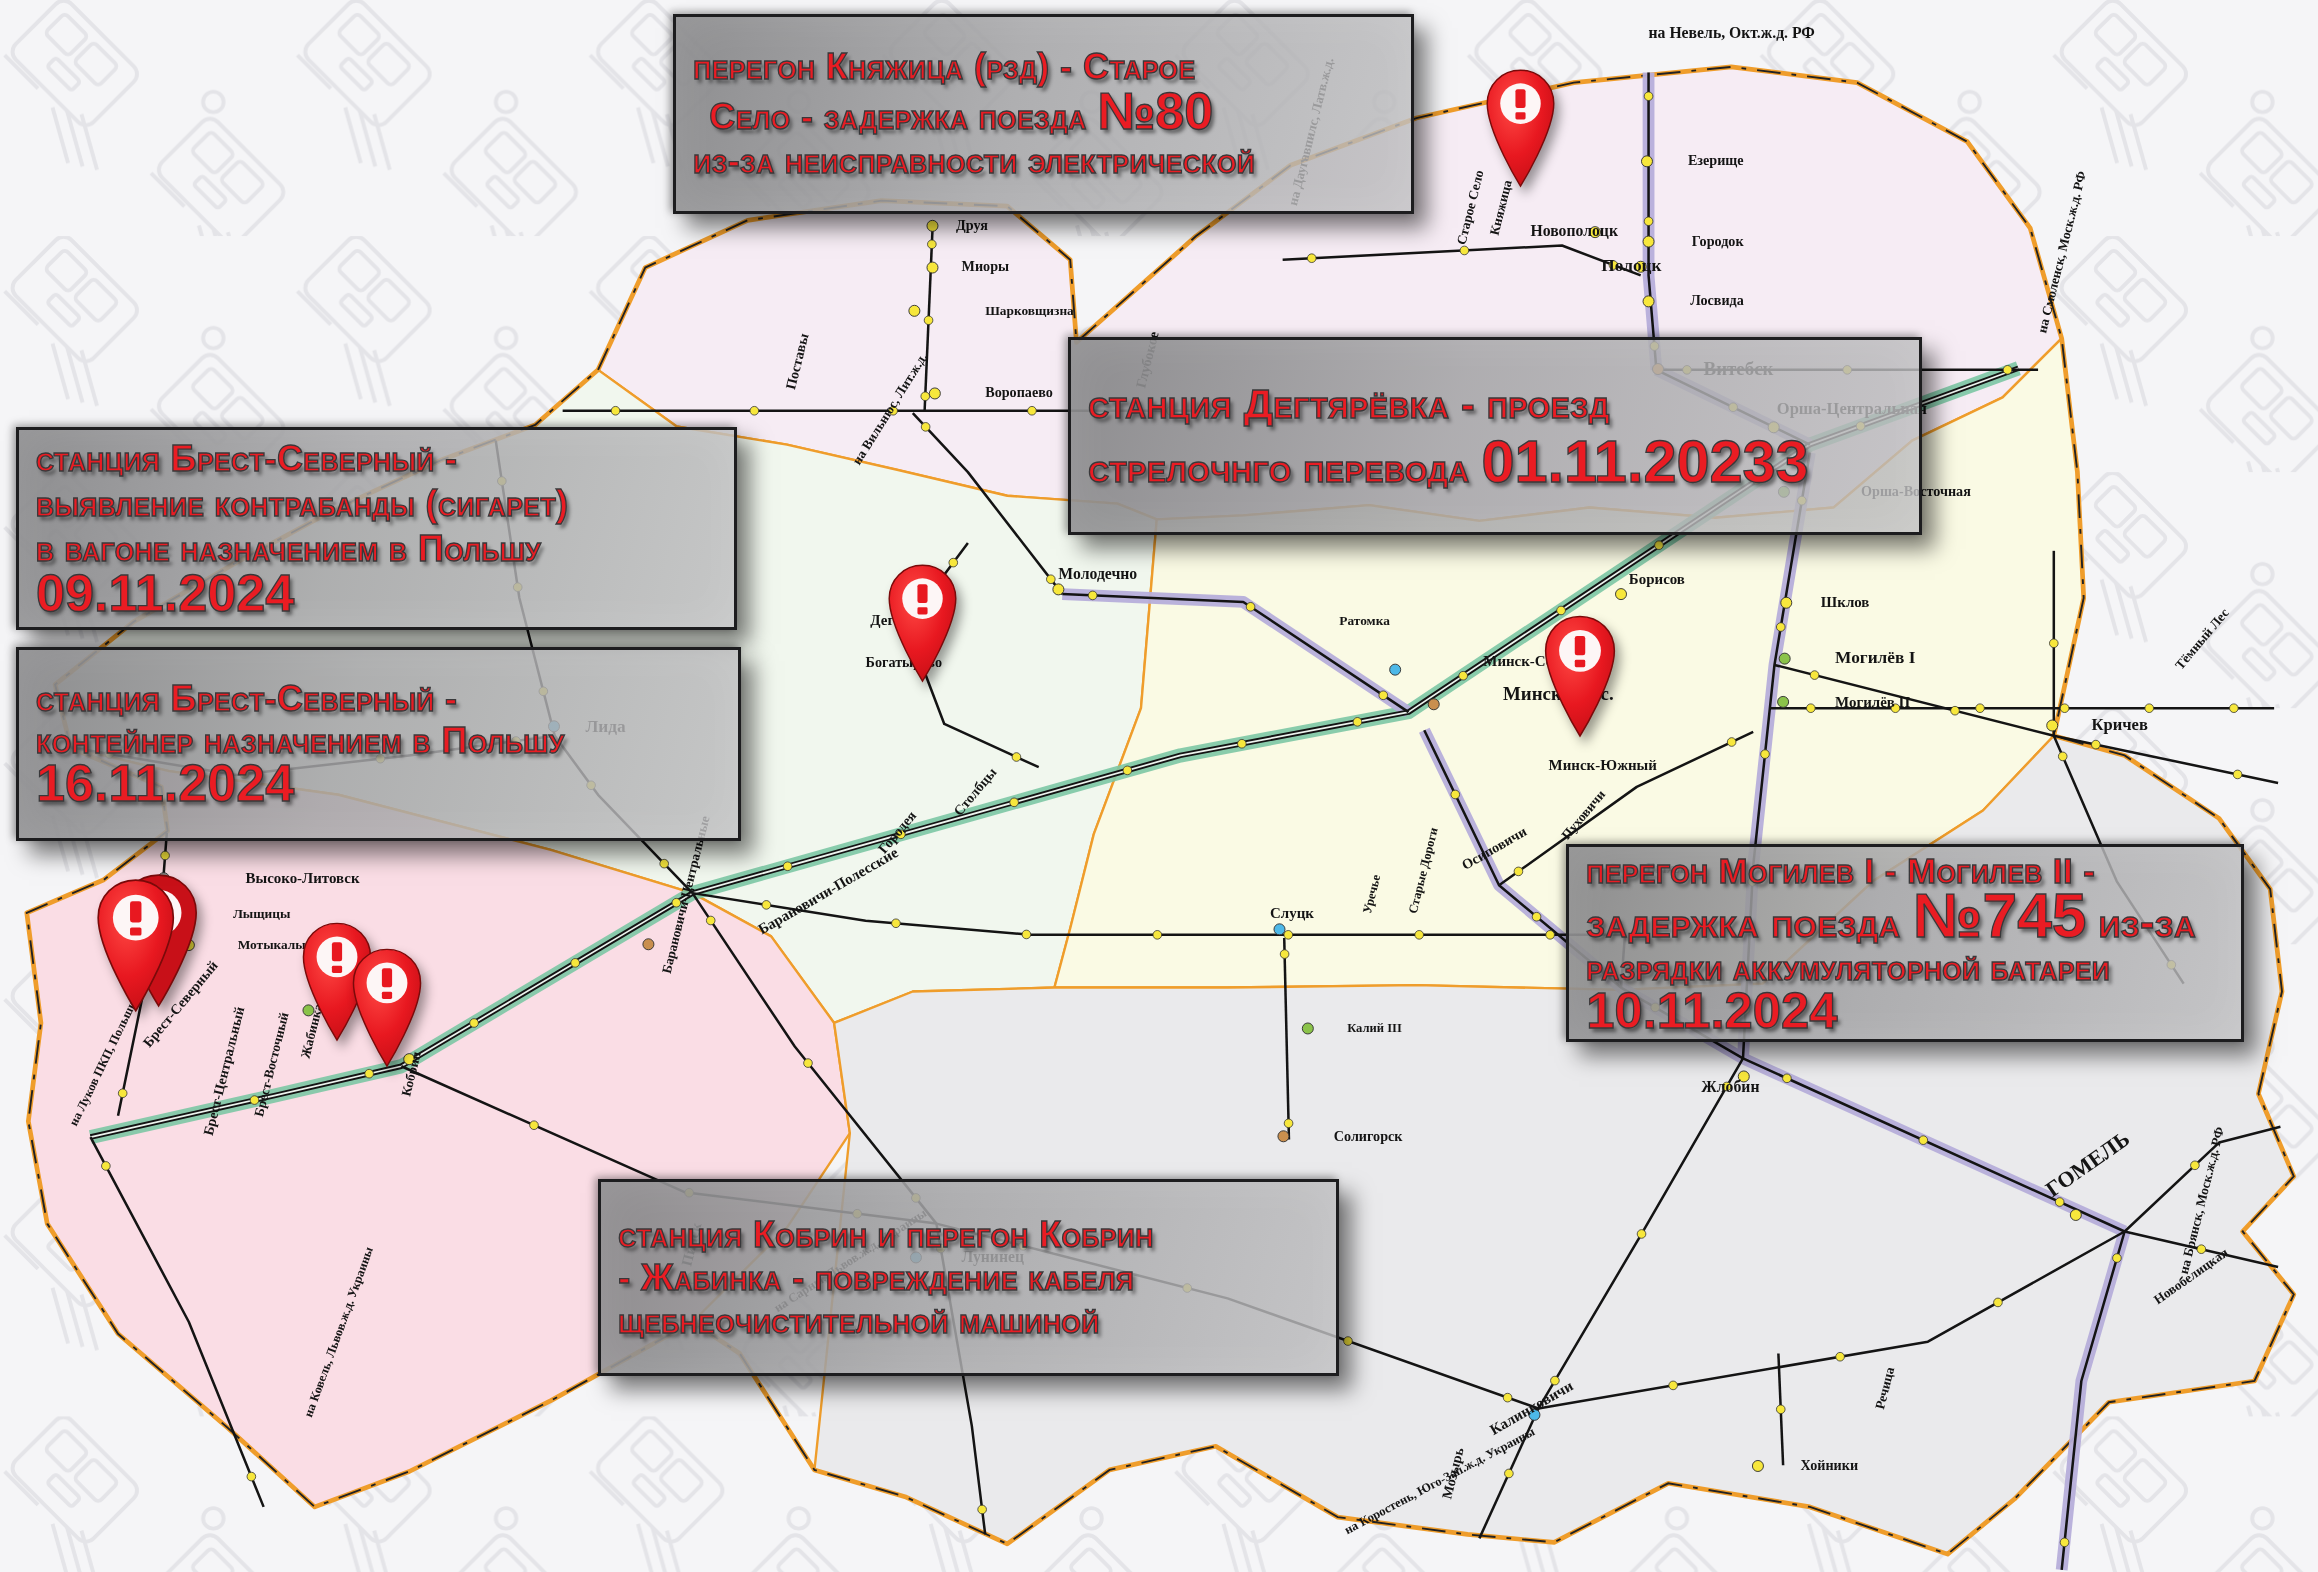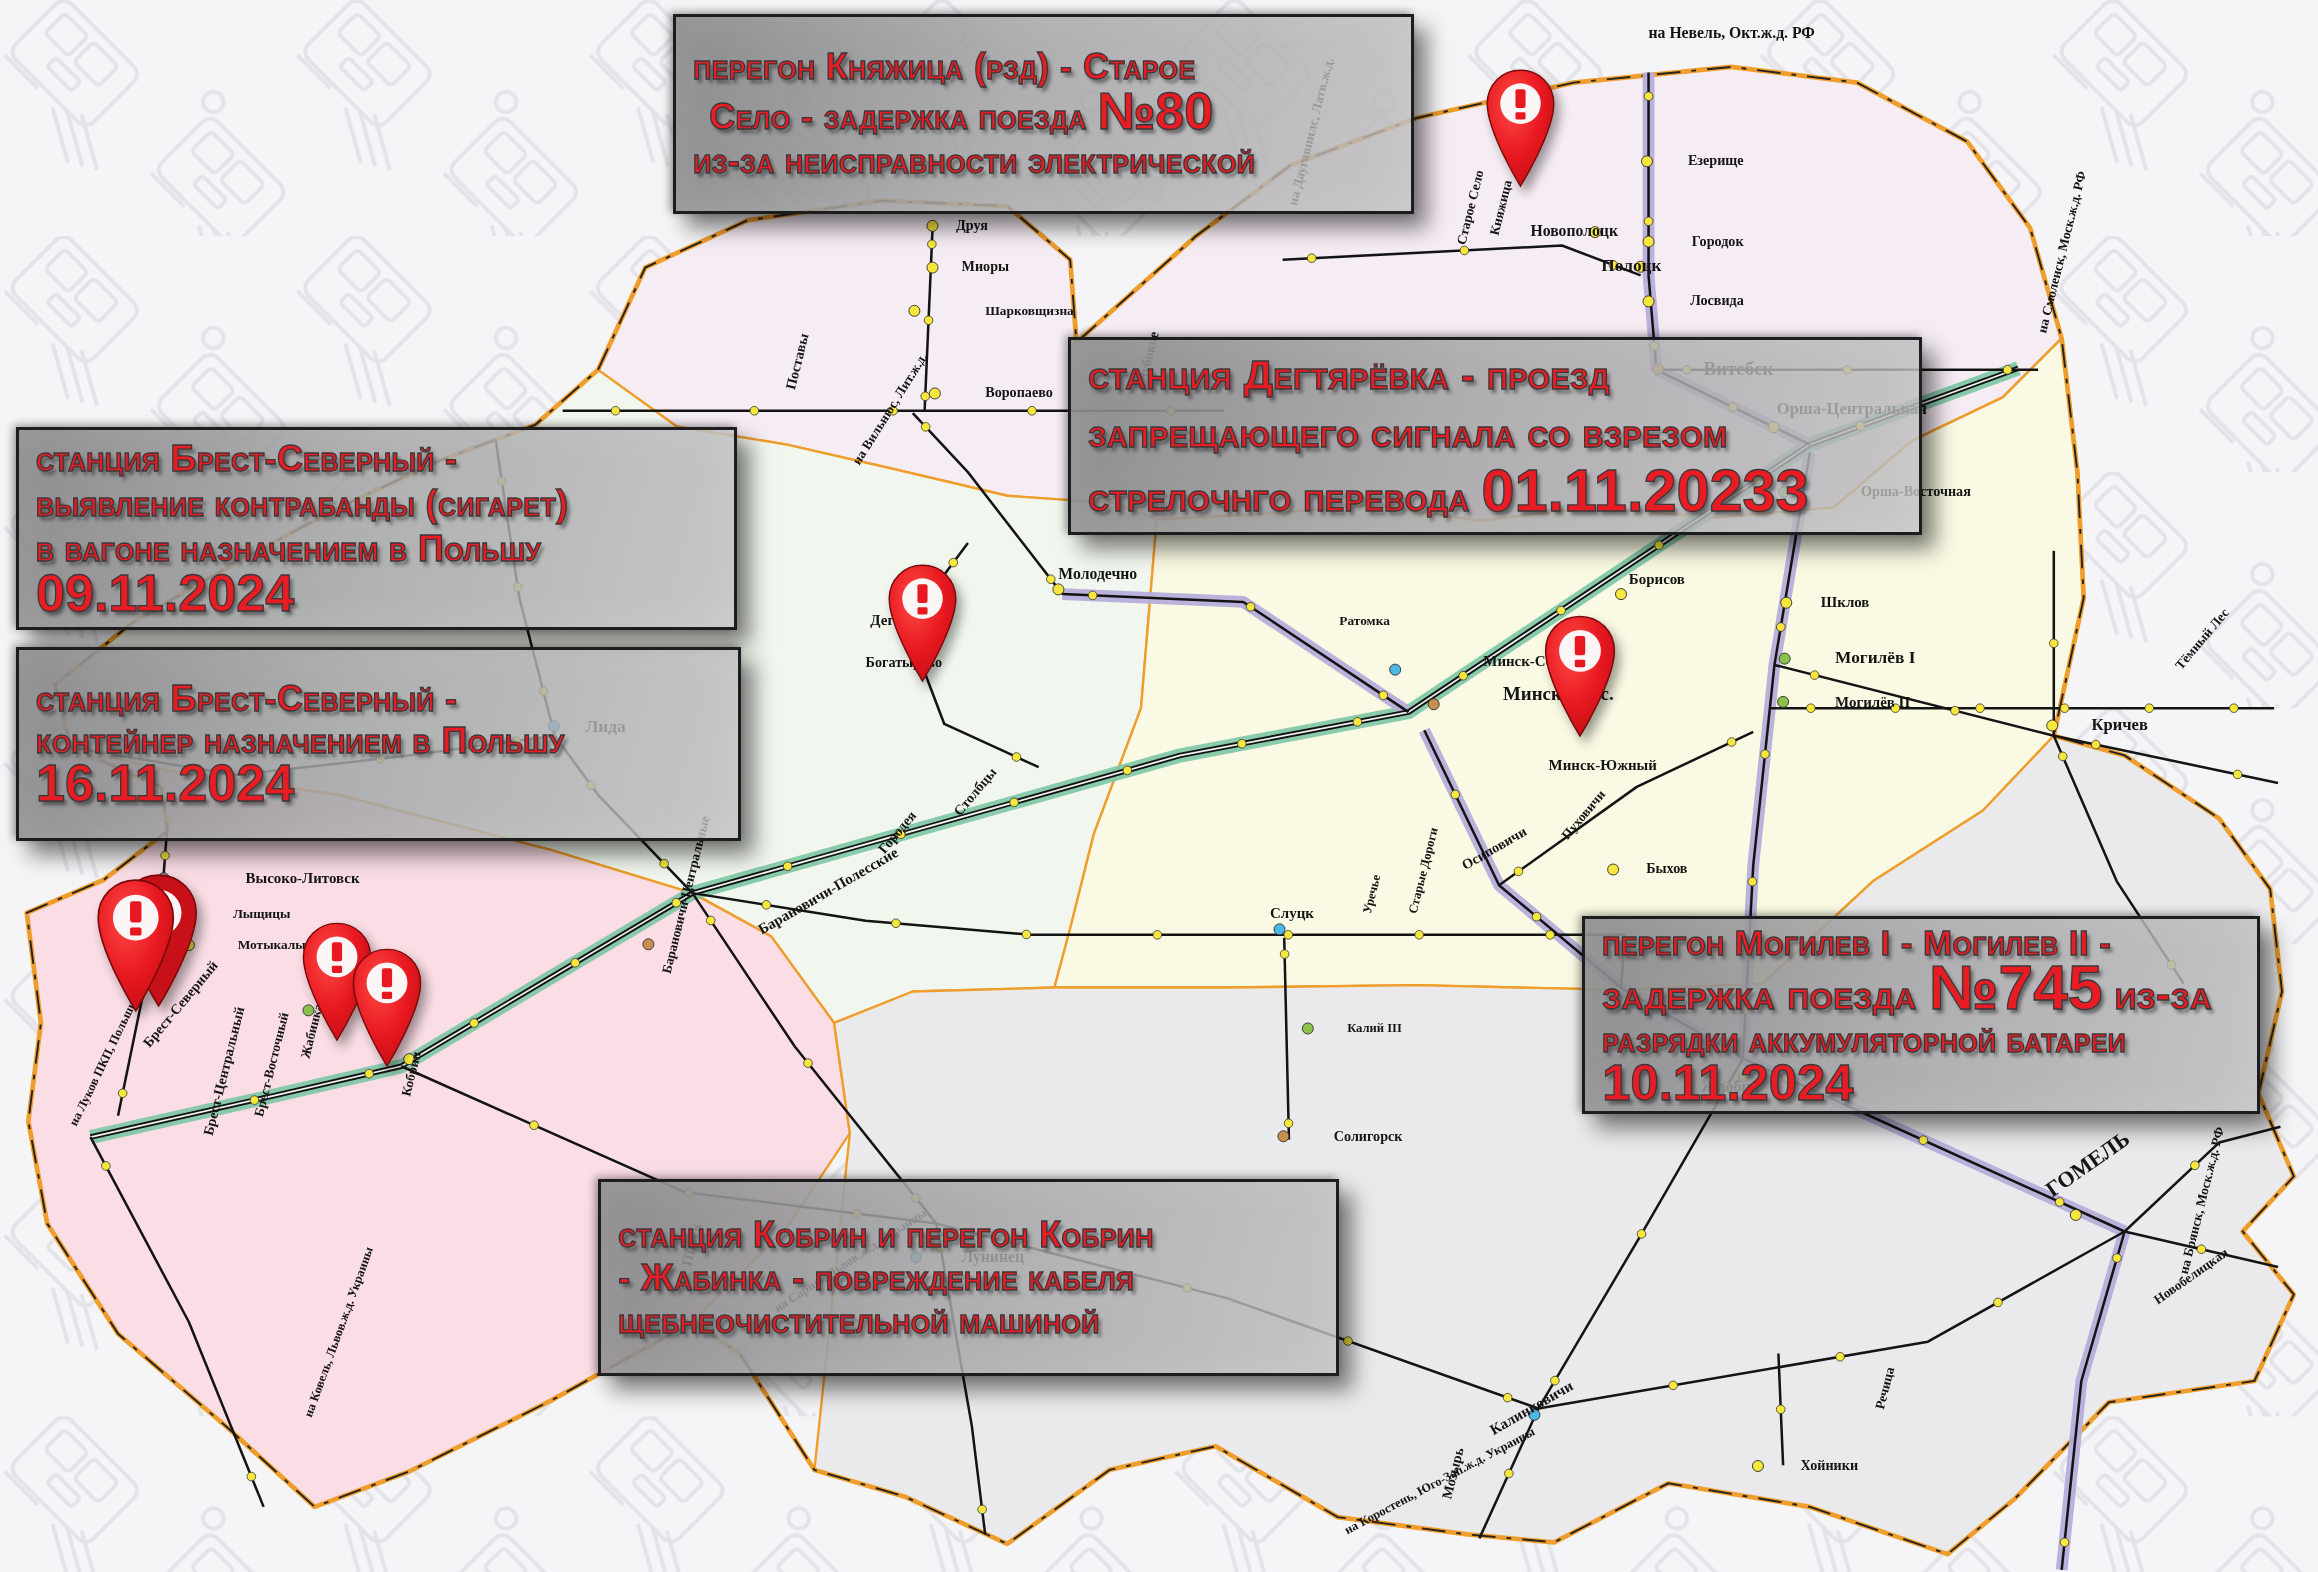--- a/index.html
+++ b/index.html
@@ -406,25 +406,24 @@
   <div class="callout" id="co-brest-container" style="left: 15.7px; top: 647px; width: 725px; height: 194px;">
       <div class="co-lines">
         <div class="co-line" style="font-size: 36px; line-height: 42px;"><span>станция Брест-Северный -</span></div>
         <div class="co-line" style="font-size: 36px; line-height: 42px;"><span>контейнер назначением в Польшу</span></div>
         <div class="co-line" style="font-size: 36px; line-height: 42px;"><span class="seg-big">16.11.2024</span></div>
       </div>
     </div>
   <div class="callout" id="co-degtyaryovka" style="left: 1068px; top: 337px; width: 854px; height: 198px;">
       <div class="co-lines">
         <div class="co-line" style="font-size: 41px; line-height: 58px;"><span>станция Дегтярёвка - проезд</span></div>
-        <div class="co-line" style="font-size: 41px; line-height: 58px;"><span>запрещающего сигнала со взрезом</span></div>
         <div class="co-line" style="font-size: 41px; line-height: 58px;"><span>стрелочнго перевода </span><span class="seg-big">01.11.20233</span></div>
       </div>
     </div>
-  <div class="callout" id="co-mogilev" style="left: 1566px; top: 916px; width: 678px; height: 198px; margin-left: 16px;">
+  <div class="callout" id="co-mogilev" style="left: 1566px; top: 844px; width: 678px; height: 198px;">
       <div class="co-lines">
         <div class="co-line" style="font-size: 35px; line-height: 43px;"><span>перегон Могилев I - Могилев II  -</span></div>
         <div class="co-line" style="font-size: 43px; line-height: 47px;"><span>задержка поезда </span><span class="seg-big">№745</span><span> из-за</span></div>
         <div class="co-line" style="font-size: 35px; line-height: 43px;"><span>разрядки аккумуляторной батареи</span></div>
         <div class="co-line" style="font-size: 35px; line-height: 43px;"><span class="seg-big">10.11.2024</span></div>
       </div>
     </div>
   <div class="callout" id="co-kobrin" style="left: 598px; top: 1179px; width: 741px; height: 197px;">
       <div class="co-lines">
         <div class="co-line" style="font-size: 36px; line-height: 43px;"><span>станция Кобрин и перегон Кобрин</span></div>

